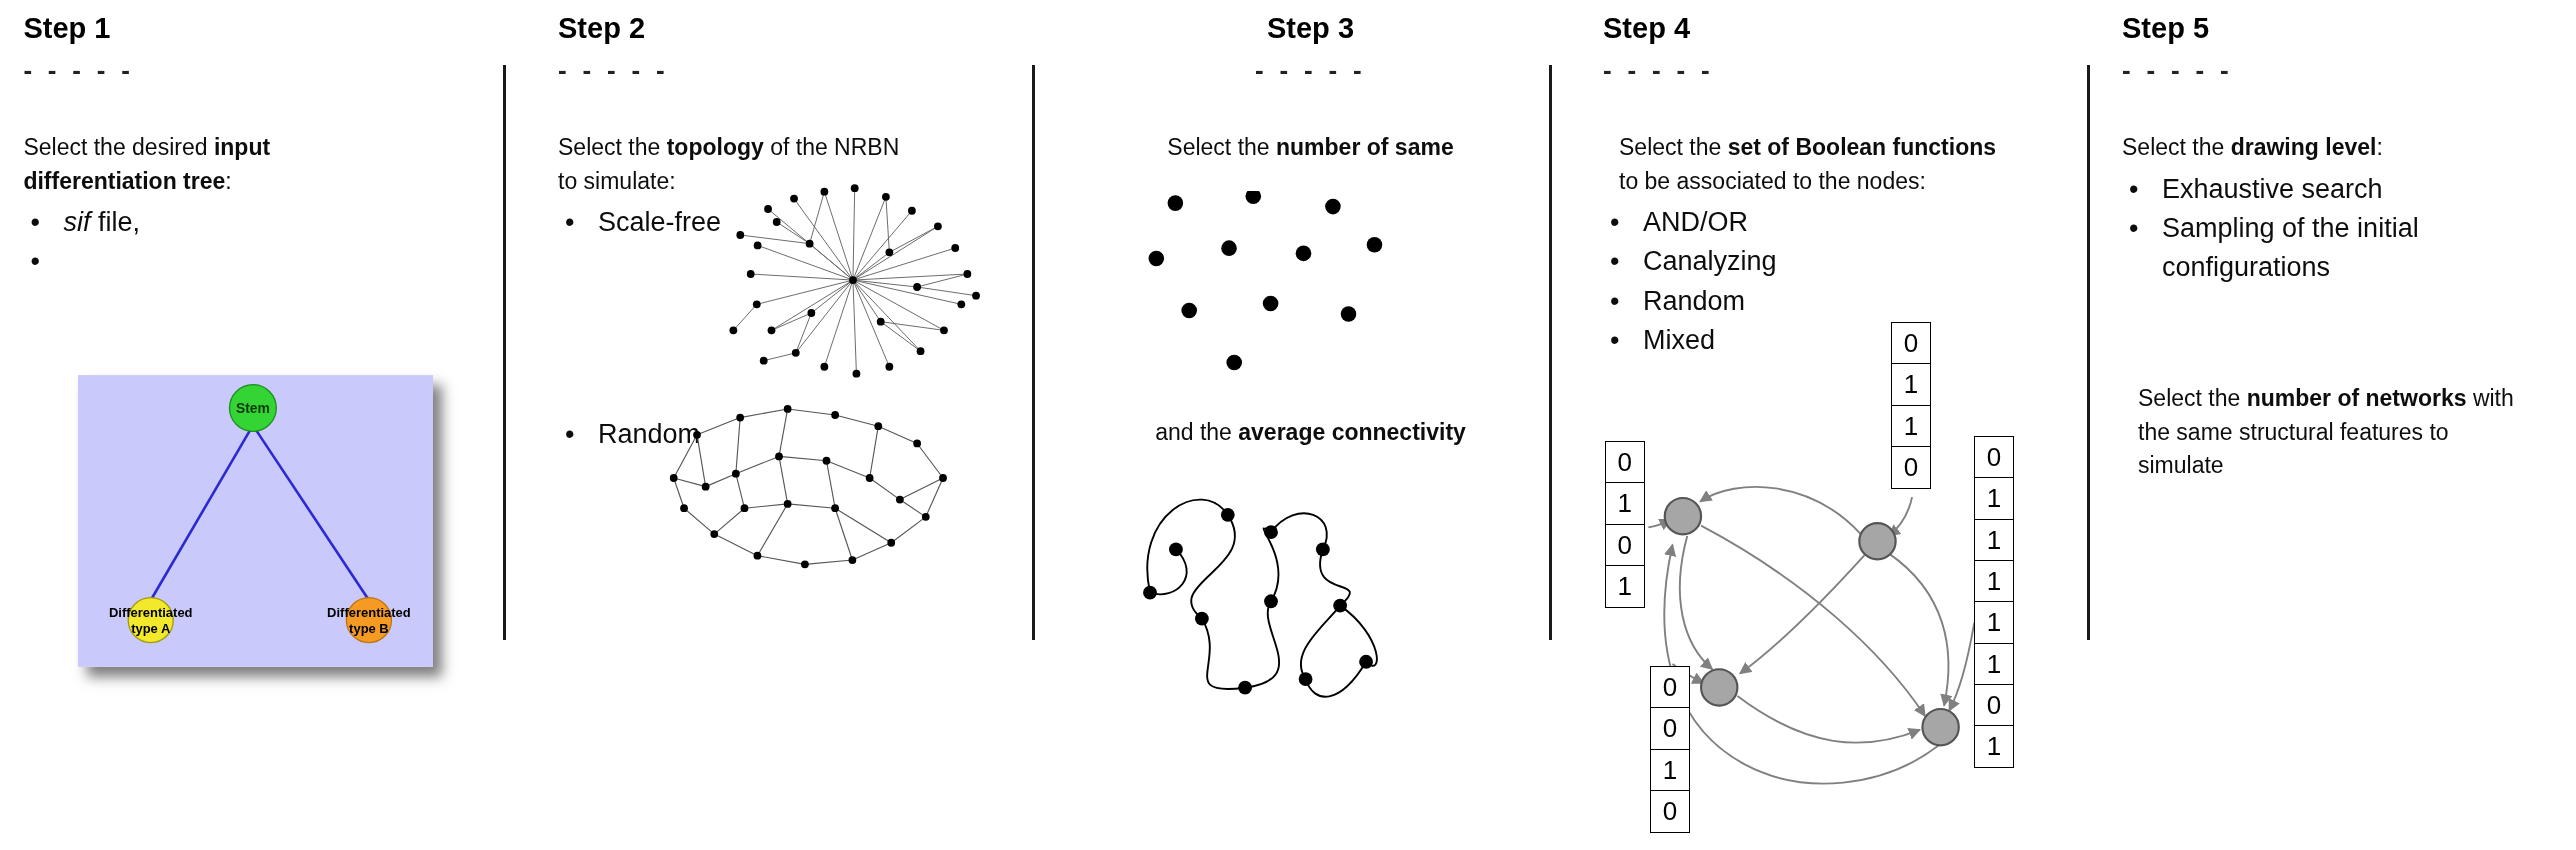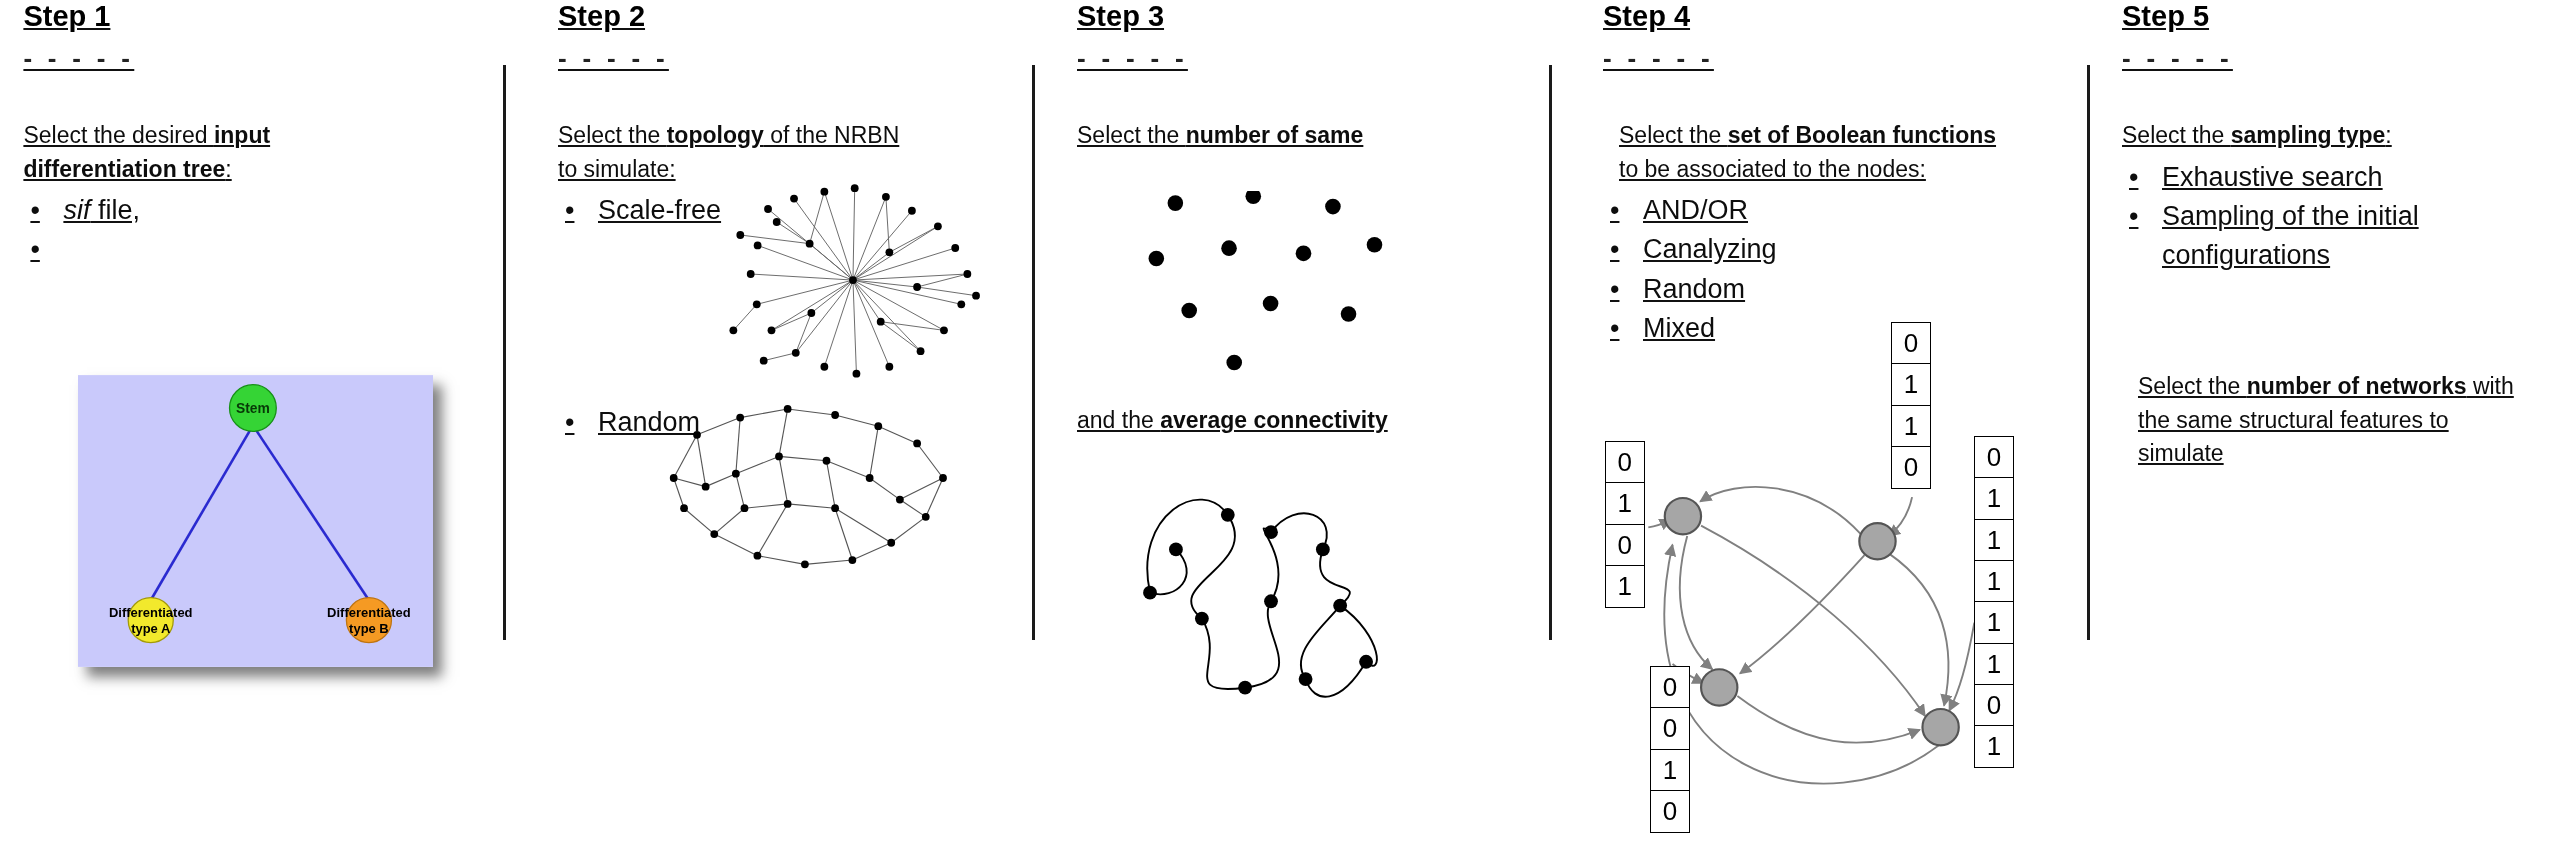--- a/index.html
+++ b/index.html
@@ -1,18 +1,18 @@
 <!DOCTYPE html>
 <html style="font-size:14px"><head>
 <meta charset="utf-8">
 <style>
   html,body{margin:0;padding:0;background:#fff;}
   .canvas{position:relative;width:2576px;height:851px;background:#fff;overflow:hidden;
           font-family:"Liberation Sans",sans-serif;color:#111;}
-  .col{position:absolute;top:0;height:100%;box-sizing:border-box;text-decoration:underline;}
+  .col{position:absolute;top:0;height:100%;padding-top:12px;box-sizing:border-box;}
   .step-title{margin:0;font-size:29px;font-weight:bold;color:#000;}
   .dashes{margin-top:10.4px;font-size:26px;font-weight:bold;letter-spacing:4.3px;color:#222;}
   .para{margin:45px 0 0 0;font-size:23px;line-height:1.45;color:#0d0d0d;}
   .bullets{margin-top:5.2px;}
   .bullet{display:flex;font-size:27px;line-height:1.45;color:#0d0d0d;}
   .bullet .dot{flex:0 0 40px;padding-left:7px;box-sizing:border-box;}
   .btext{flex:1;}
   .w420{max-width:363px;}
   .w400{max-width:346px;}
   .w440{max-width:381px;margin-left:16px;}
@@ -215,21 +215,21 @@
           <circle cx="150" cy="125" r="4.5" fill="#000"></circle>
           <circle cx="100" cy="130" r="4.5" fill="#000"></circle>
           <circle cx="280" cy="120" r="4.5" fill="#000"></circle>
           <circle cx="55" cy="105" r="4.5" fill="#000"></circle>
         </g>
     </svg>
   </section>
 
   <div class="vdiv" style="left:1032px;"></div>
 
-  <section class="col" style="left:1077px;width:467px;">
+  <section class="col" style="left:1077px;width:467px;text-align:center;">
     <h2 class="step-title">Step 3</h2>
     <div class="dashes">- - - - -</div>
     <p class="para"><span>Select the </span><span style="font-weight: bold;">number of same</span></p>
     <p class="para" style="margin-top:251px;"><span>and the </span><span style="font-weight: bold;">average connectivity</span></p>
     <svg class="gfx" style="left:55px;top:191px;" width="259" height="200" viewBox="0 0 299 231">
       <g id="scatter-dots">
           <circle cx="50" cy="14" r="9" fill="#000"></circle>
           <circle cx="140" cy="6" r="9" fill="#000"></circle>
           <circle cx="232" cy="18" r="9" fill="#000"></circle>
           <circle cx="28" cy="78" r="9" fill="#000"></circle>
@@ -352,21 +352,21 @@
         <div class="tcell">0</div>
         <div class="tcell">1</div>
       </div>
   </section>
 
   <div class="vdiv" style="left:2087px;"></div>
 
   <section class="col" style="left:2122px;width:454px;">
     <h2 class="step-title">Step 5</h2>
     <div class="dashes">- - - - -</div>
-    <p class="para"><span>Select the </span><span style="font-weight: bold;">sampling type</span><span>:</span></p>
+    <p class="para"><span>Select the </span><span style="font-weight: bold;">drawing level</span><span>:</span></p>
     <div class="bullets">
       <div class="bullet">
         <span class="dot">•</span>
         <span class="btext">Exhaustive search</span>
       </div>
       <div class="bullet">
         <span class="dot">•</span>
         <span class="btext">Sampling of the initial configurations</span>
       </div>
     </div>

